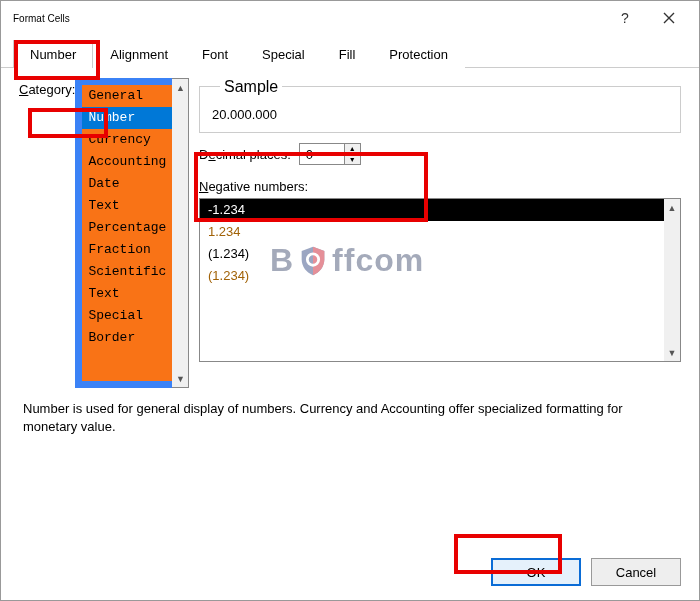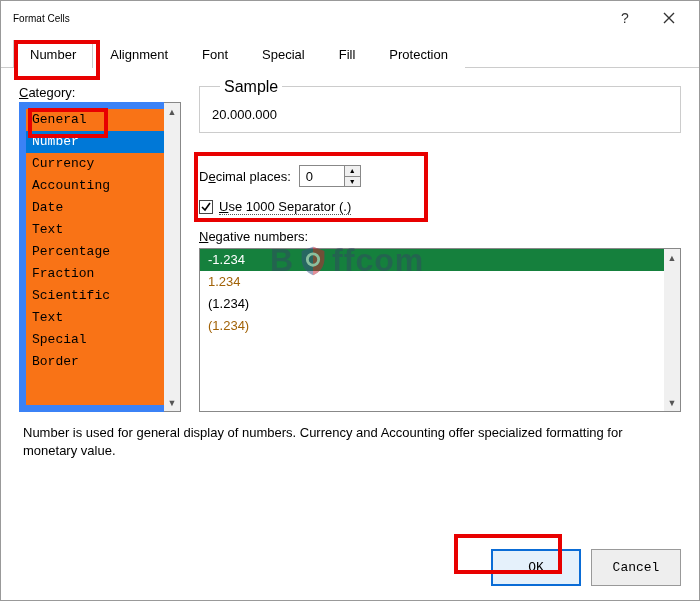--- a/index.html
+++ b/index.html
@@ -71,22 +71,21 @@
     flex-direction: column;
     gap: 4px;
   }
   .row-top {
     display: flex;
     gap: 18px;
   }
   .col-left {
     width: 162px;
     display: flex;
-    flex-direction: column;
-    justify-content: flex-end;
+    flex-direction: row;
   }
   .col-right {
     flex: 1;
     display: flex;
     flex-direction: column;
   }
   .label { margin: 4px 0 2px 0; }
   .listbox {
     border: 7px solid #3b82f6;
     background: #f97316;
@@ -138,21 +137,21 @@
     left: 20px;
     background: #fff;
     padding: 0 4px;
     font-size: 16px;
   }
   .sample-value { padding: 2px; }
   .decimal-row {
     display: flex;
     align-items: center;
     gap: 8px;
-    margin-top: 32px;
+    margin-top: 10px;
   }
   .spinner {
     display: inline-flex;
     border: 1px solid #888;
     height: 22px;
   }
   .spinner input {
     width: 44px;
     border: none;
     padding: 0 6px;
@@ -207,45 +206,44 @@
   .neg-list {
     flex: 1;
     border: 1px solid #888;
     border-right: 0;
     overflow: hidden;
   }
   .neg-list .item {
     padding: 2px 8px;
     line-height: 18px;
   }
-  .neg-list .item.selected { background: #15803d; color: #fff; }
+  .neg-list .item.selected { background: #000000; color: #fff; }
   .neg-list .red { color: #a16207; }
 
   .description {
     padding: 8px 4px;
     font-size: 13px;
     line-height: 1.35;
   }
 
   .buttons {
     display: flex;
     justify-content: flex-end;
     gap: 10px;
     padding: 10px 18px 14px 0;
   }
   .btn {
     min-width: 90px;
-    height: 37px;
+    height: 28px;
     border: 1px solid #999;
     background: #eee;
     display: flex;
     align-items: center;
     justify-content: center;
     font-size: 13px;
-    font-family: Liberation Mono, monospace;
   }
   .btn.primary {
     border: 2px solid #0a6cd6;
     background: #e5f1fb;
   }
 
   
   .hl {
     position: absolute;
     border: 4px solid #e80000;
@@ -345,28 +343,20 @@
           <span><span>D</span><span class="underline">e</span><span>cimal places:</span></span>
           <div class="spinner">
             <input type="text" value="0" style="">
             <div class="spbtns">
               <div class="spbtn">▲</div>
               <div class="spbtn">▼</div>
             </div>
           </div>
         </div>
 
-        <div class="checkbox-row">
-          <div class="checkbox">
-            <svg width="12" height="12" viewBox="0 0 12 12">
-                <path d="M2 6 L5 9 L10 2" stroke="#000" stroke-width="1.6" fill="none"></path>
-              </svg>
-          </div>
-          <span class="dotted-underline"><span></span><span class="underline">U</span><span>se 1000 Separator (.)</span></span>
-        </div>
 
         <div class="label neg-label"><span></span><span class="underline">N</span><span>egative numbers:</span></div>
 
         <div class="neg-list-wrap">
           <div class="neg-list">
             <div class="item selected">-1.234</div>
             <div class="item red">1.234</div>
             <div class="item">(1.234)</div>
             <div class="item red">(1.234)</div>
           </div>

